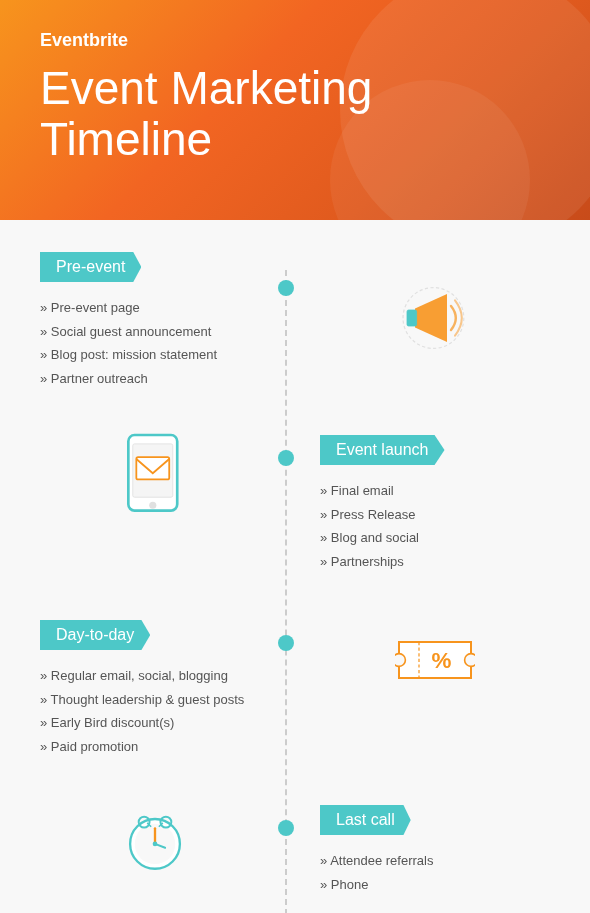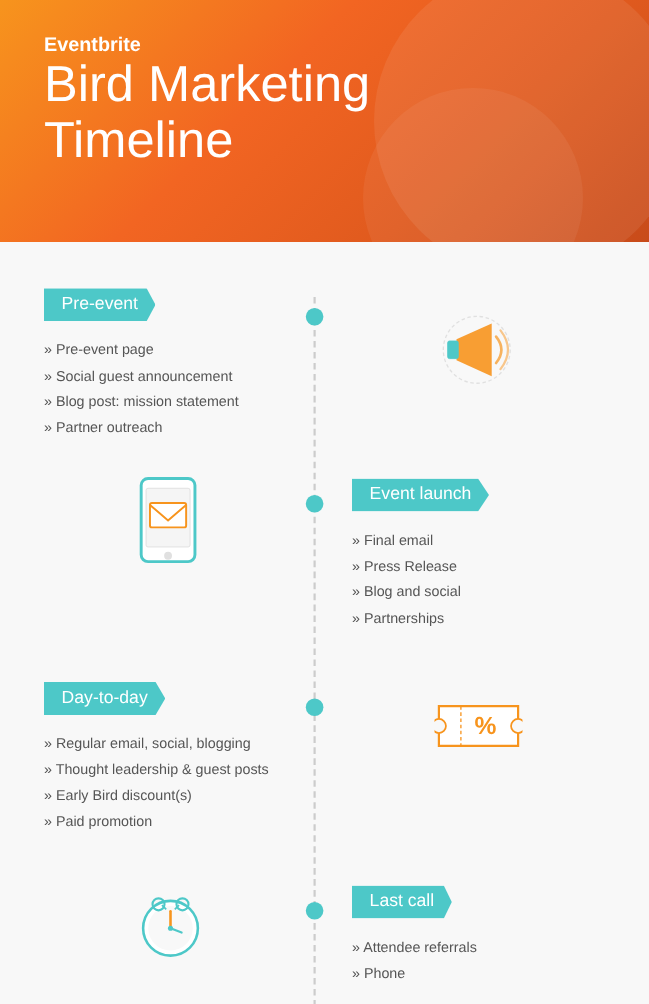--- a/index.html
+++ b/index.html
@@ -37,20 +37,21 @@
       bottom: -60px;
       width: 200px;
       height: 200px;
       background: rgba(255,255,255,0.06);
       border-radius: 50%;
     }
     .header-brand {
       font-size: 18px;
       font-weight: bold;
       color: white;
+      margin-bottom: 12px;
     }
     .header-title {
       font-size: 46px;
       color: white;
       font-weight: 300;
       line-height: 1.1;
       position: relative;
       z-index: 1;
     }
 
@@ -174,32 +175,32 @@
     .ts2 { min-height: 175px; }
     .ts3 { min-height: 175px; }
     .ts4 { min-height: 175px; }
   </style>
 </head>
 <body>
 
 <div class="header">
   <div class="header-brand">Eventbrite</div>
   <div class="header-title">
-    <span>Bird Marketing</span><br>
+    <span>Event Marketing</span><br>
     <span>Timeline</span>
   </div>
 </div>
 
 <div class="content">
   <div class="timeline">
 
     <div class="timeline-section ts1" style="margin-bottom:0;">
       <div class="timeline-dot section-pre-event-dot"></div>
 
-      <div class="section-left" style="top:12px; position:absolute;">
+      <div class="section-left" style="top:2px; position:absolute;">
         <div class="section-label">Pre-event</div>
         <ul class="section-items">
           <li>Pre-event page</li>
           <li>Social guest announcement</li>
           <li>Blog post: mission statement</li>
           <li>Partner outreach</li>
         </ul>
       </div>
 
       <div class="section-right icon-container" style="top:20px; position:absolute;">

